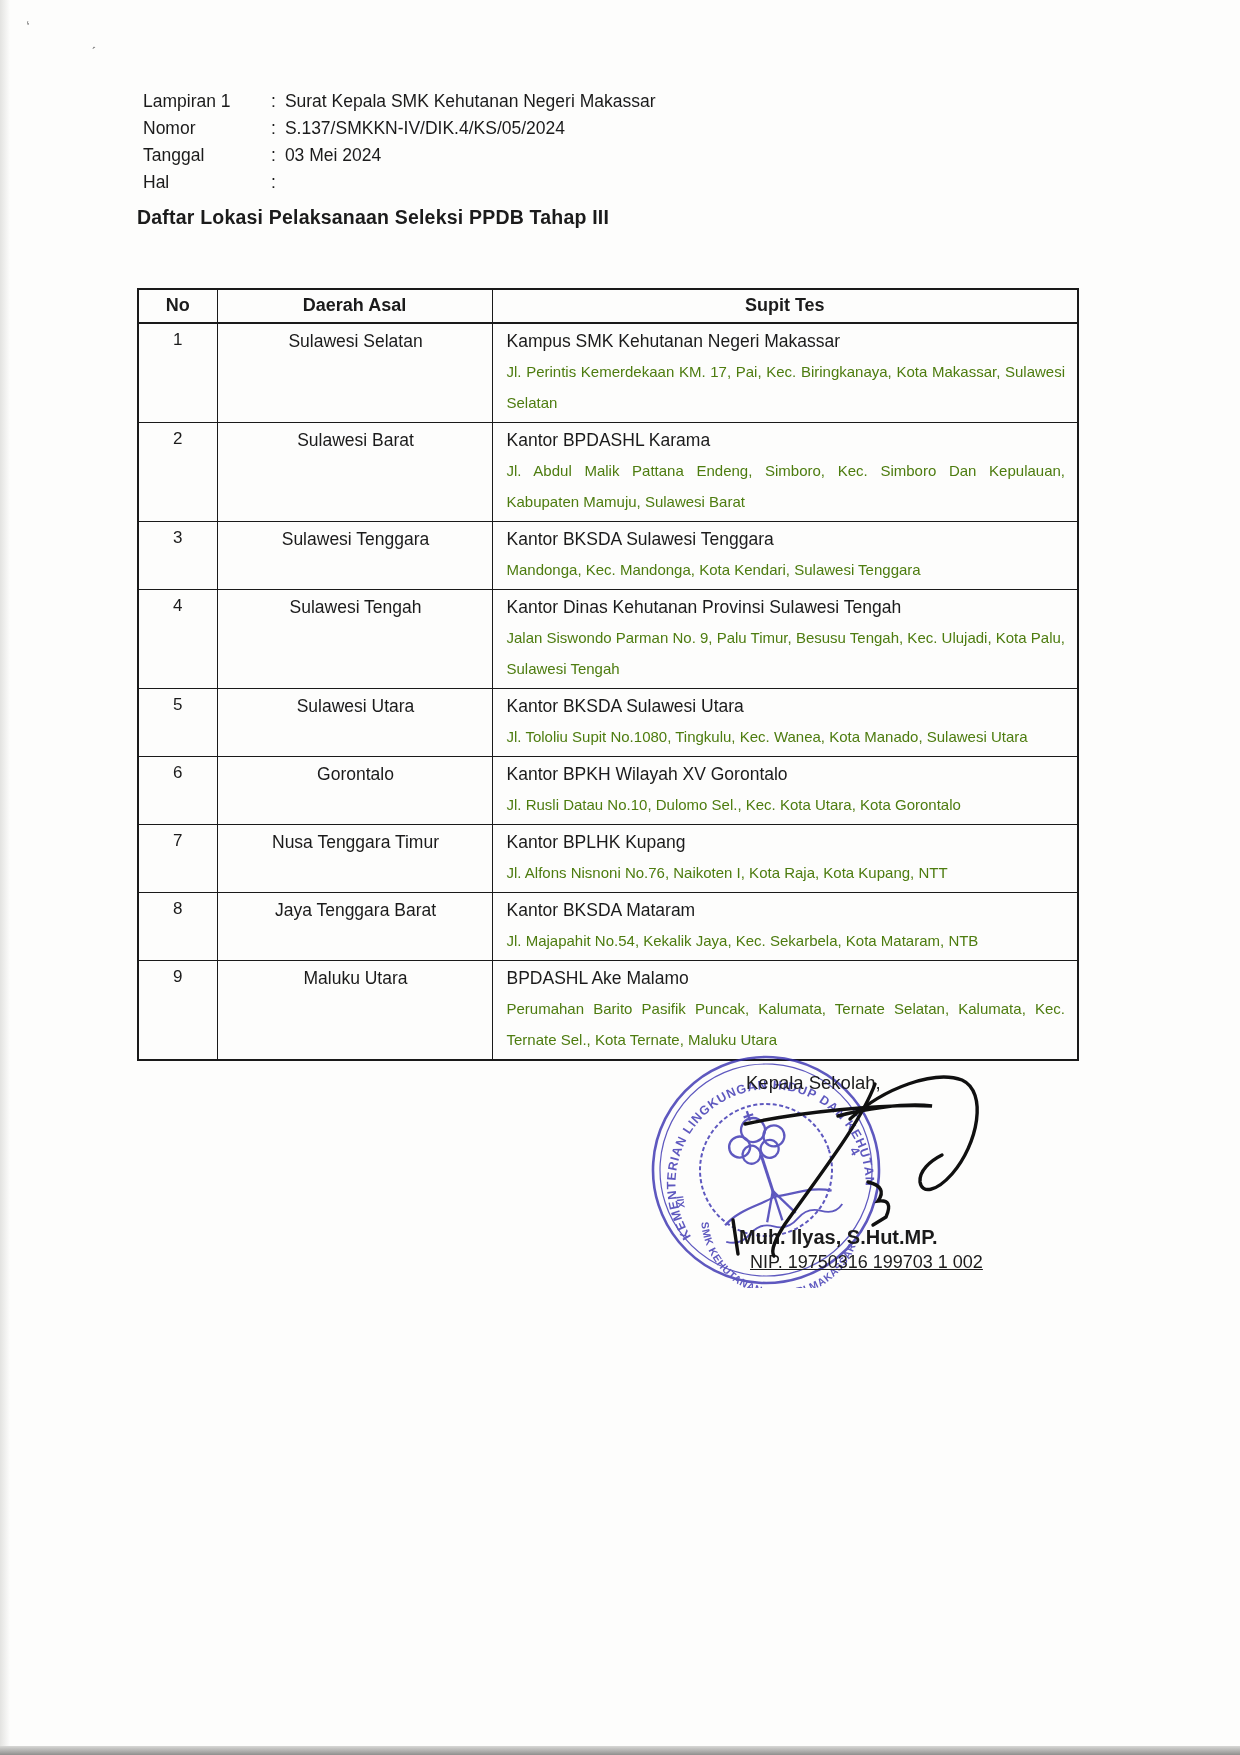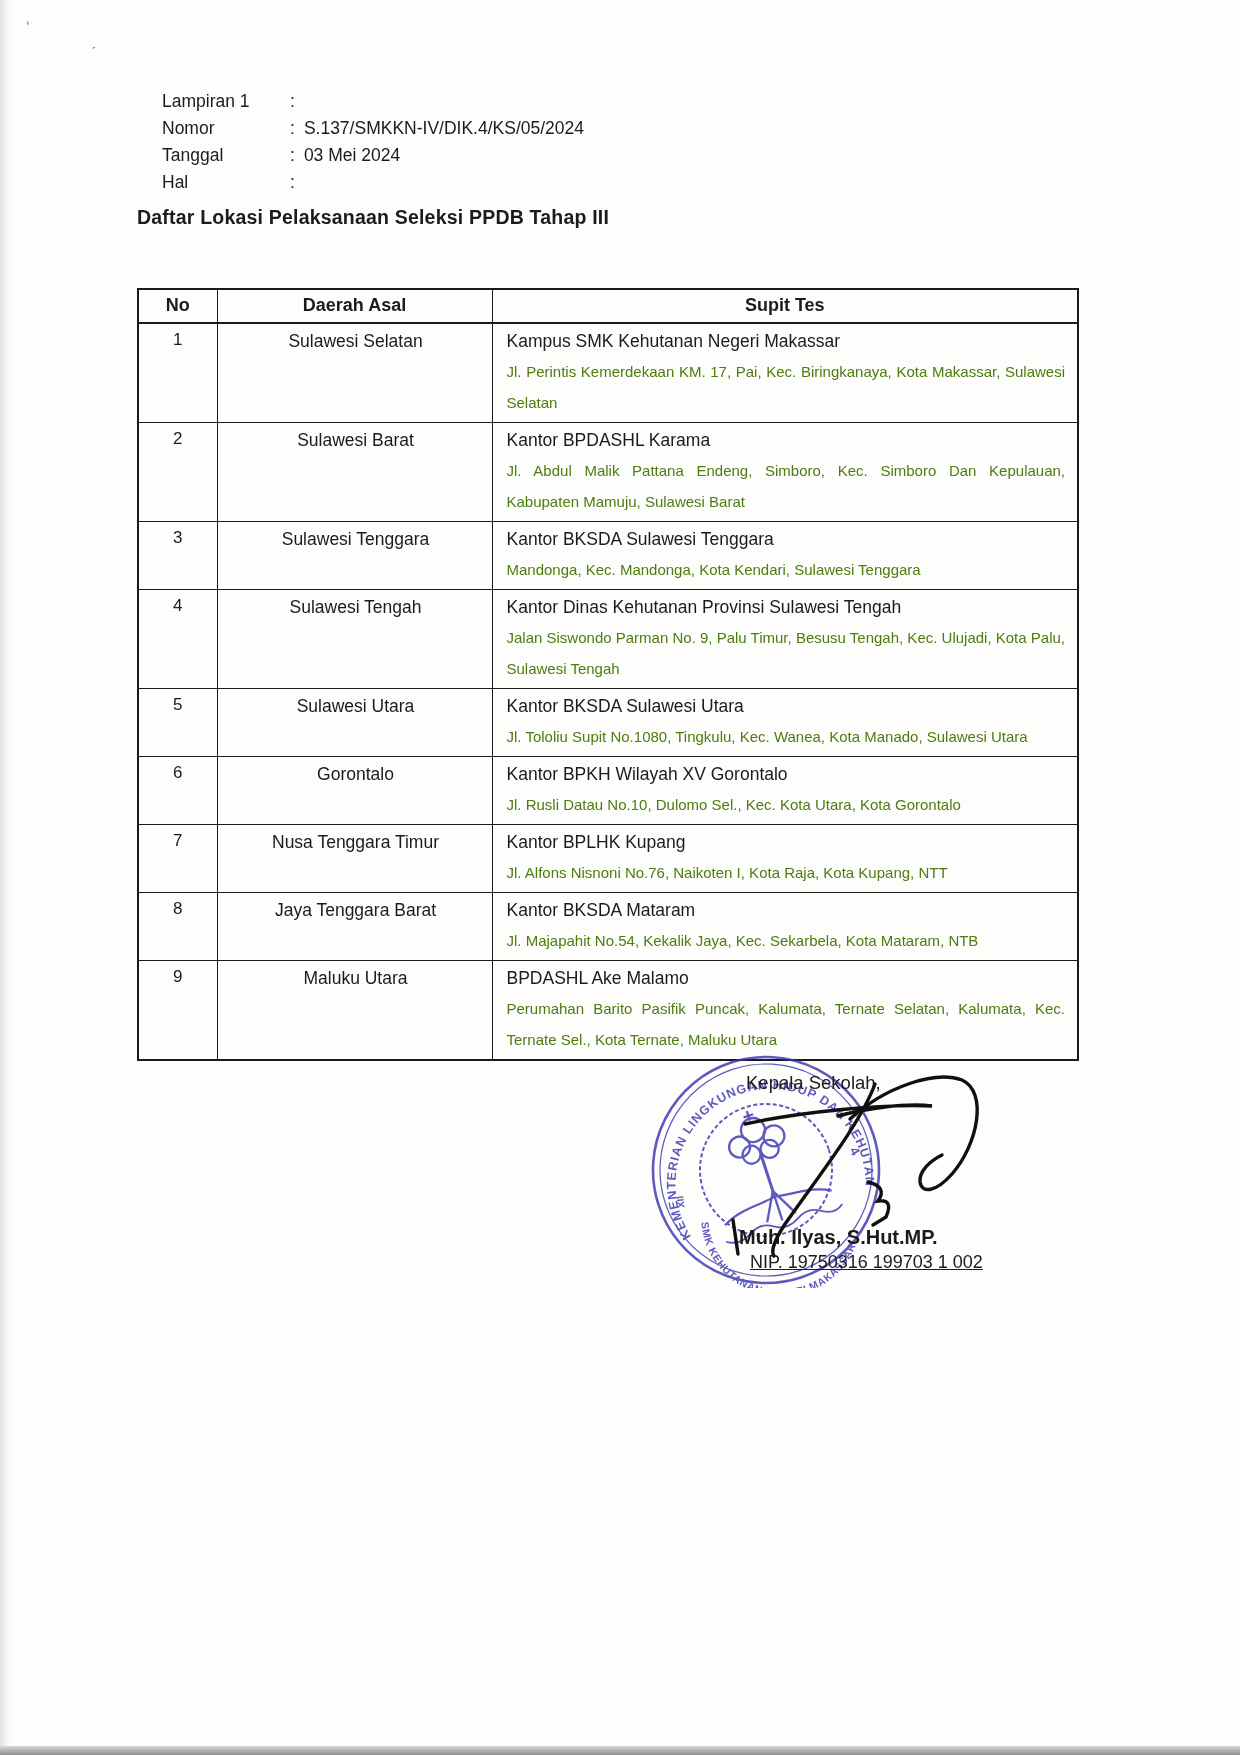--- a/index.html
+++ b/index.html
@@ -18,21 +18,21 @@
   .scan-bottom-edge{
     position:absolute;left:0;bottom:0;width:100%;height:9px;
     background:linear-gradient(180deg,#d8d8d6,#8f8f8d);
   }
   .artifact{position:absolute;color:#555;font-size:15px;opacity:.8;}
   .artifact.m1{left:27px;top:18px;transform:rotate(-12deg);}
   .artifact.m2{left:92px;top:32px;transform:rotate(8deg);}
 
   
   .meta{position:absolute;left:143px;top:88px;font-size:17.5px;line-height:27px;}
-  .meta-row{display:flex;margin-left:19px;}
+  .meta-row{display:flex;}
   .meta-label{width:128px;flex:none;}
   .meta-sep{flex:none;margin-right:9px;}
 
   
   .doc-title{
     position:absolute;left:137px;top:206px;width:940px;
     text-align:left;font-weight:bold;font-size:19.5px;letter-spacing:.2px;
   }
 
   
@@ -70,20 +70,21 @@
 
 <div class="page">
 
   <span class="artifact m1">ʻ</span>
   <span class="artifact m2">ˏ</span>
 
   <div class="meta">
     <div class="meta-row">
       <span class="meta-label">Lampiran 1</span>
       <span class="meta-sep">:</span>
+      <span class="meta-value">Surat Kepala SMK Kehutanan Negeri Makassar</span>
     </div>
     <div class="meta-row">
       <span class="meta-label">Nomor</span>
       <span class="meta-sep">:</span>
       <span class="meta-value">S.137/SMKKN-IV/DIK.4/KS/05/2024</span>
     </div>
     <div class="meta-row">
       <span class="meta-label">Tanggal</span>
       <span class="meta-sep">:</span>
       <span class="meta-value">03 Mei 2024</span>

